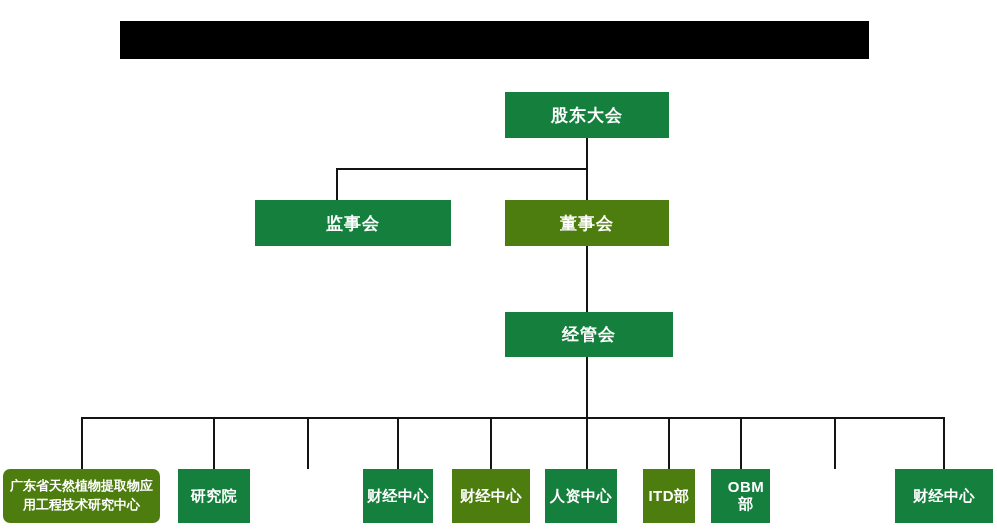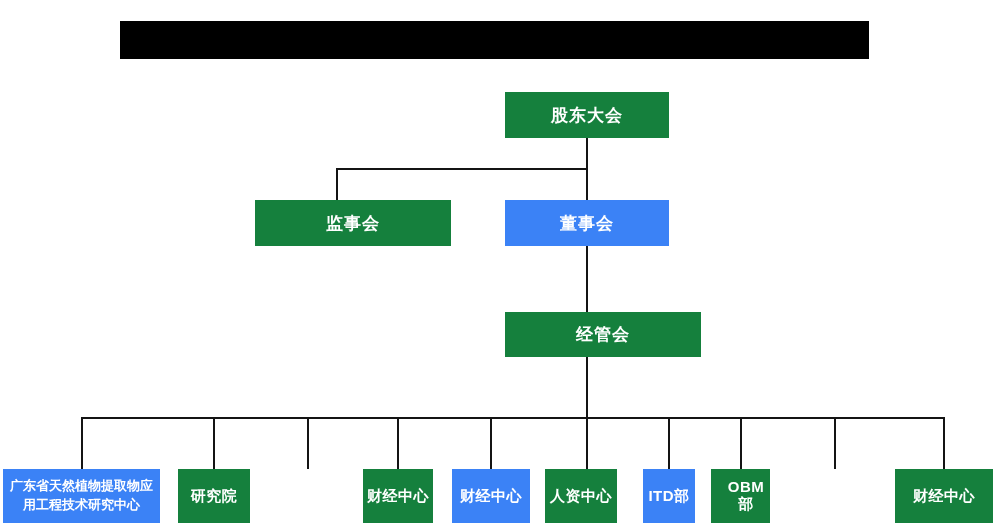--- a/index.html
+++ b/index.html
@@ -30,36 +30,37 @@
   .node {
     position: absolute;
     display: flex;
     align-items: center;
     justify-content: center;
     text-align: center;
     color: #ffffff;
     font-weight: bold;
   }
   .primary   { background: #15803d; }
-  .secondary { background: #3b82f6; }
+  .secondary { background: #4d7c0f; }
 
   .lvl  { font-size: 17px; letter-spacing: 1px; }
   .dept { font-size: 15px; letter-spacing: 0.5px; }
   .dept-long {
     font-size: 13px;
     line-height: 1.45;
     letter-spacing: 0;
     padding: 0 1px;
+    border-radius: 7px;
   }
 
   
   #n-shareholders { left: 505px; top:  92px; width: 164px; height: 46px; }
   #n-supervisory  { left: 255px; top: 200px; width: 196px; height: 46px; }
   #n-board        { left: 505px; top: 200px; width: 164px; height: 46px; }
-  #n-management   { left: 505px; top: 312px; width: 196px; height: 45px; }
+  #n-management   { left: 505px; top: 312px; width: 168px; height: 45px; }
 
   #n-d1  { left:   3px; top: 469px; width: 157px; height: 54px; }
   #n-d2  { left: 178px; top: 469px; width:  72px; height: 54px; text-align: center; }
   #n-d3  { left: 268px; top: 469px; width:  79px; height: 54px; }
   #n-d4  { left: 363px; top: 469px; width:  70px; height: 54px; }
   #n-d5  { left: 452px; top: 469px; width:  78px; height: 54px; }
   #n-d6  { left: 545px; top: 469px; width:  72px; height: 54px; }
   #n-d7  { left: 643px; top: 469px; width:  52px; height: 54px; }
   #n-d8  { left: 711px; top: 469px; width:  59px; height: 54px; padding-left: 11px; }
   #n-d9  { left: 792px; top: 469px; width:  86px; height: 54px; }

